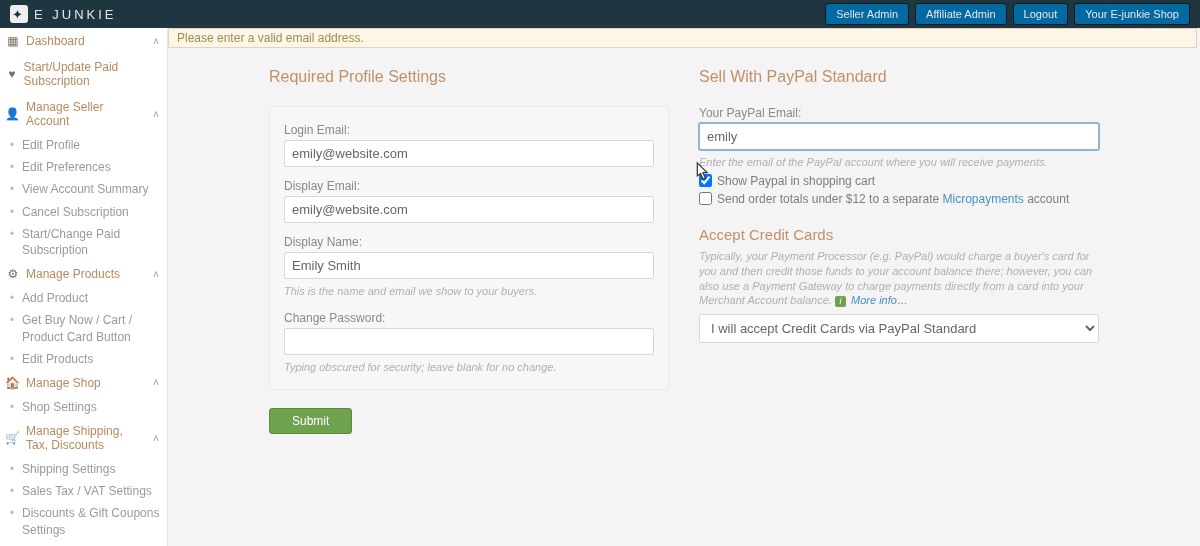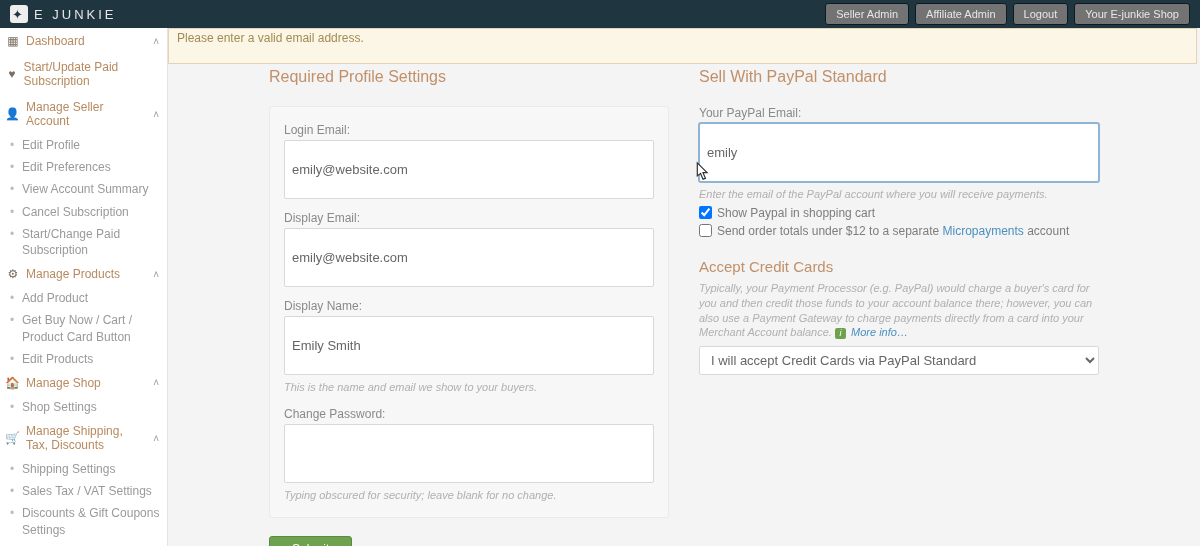--- a/index.html
+++ b/index.html
@@ -34,34 +34,34 @@
     background: #eee;
     border-radius: 3px;
     margin-right: 6px;
     display: flex;
     align-items: center;
     justify-content: center;
     color: #1f3540;
   }
   .top-actions { display: flex; gap: 6px; }
   .top-btn {
-    background: #737373;
+    background: #0369a1;
     color: #e6e6e6;
     padding: 4px 10px;
     font-size: 11px;
     border-radius: 3px;
     cursor: pointer;
     border: 1px solid #0d1a21;
   }
   .alert-bar {
     position: absolute;
     left: 168px;
     right: 3px;
     top: 28px;
-    height: 36px;
+    height: 20px;
     border: 1px solid #e6d2b8;
     background: #fbf6e5;
     color: #a38b55;
     font-size: 12px;
     padding: 2px 8px;
   }
   .layout {
     display: flex;
     height: calc(100% - 28px);
   }
@@ -129,21 +129,21 @@
   .field-label {
     color: #8a8a8a;
     font-size: 12px;
     margin-top: 6px;
     margin-bottom: 3px;
   }
   .text-input {
     width: 100%;
     border: 1px solid #d8d8d8;
     background: #fff;
-    padding: 21px 7px;
+    padding: 5px 7px;
     font-size: 13px;
     color: #666;
     border-radius: 2px;
   }
   .text-input.focused {
     border-color: #8fb4d6;
     box-shadow: 0 0 0 1px #8fb4d6;
   }
   .help-text {
     font-style: italic;

